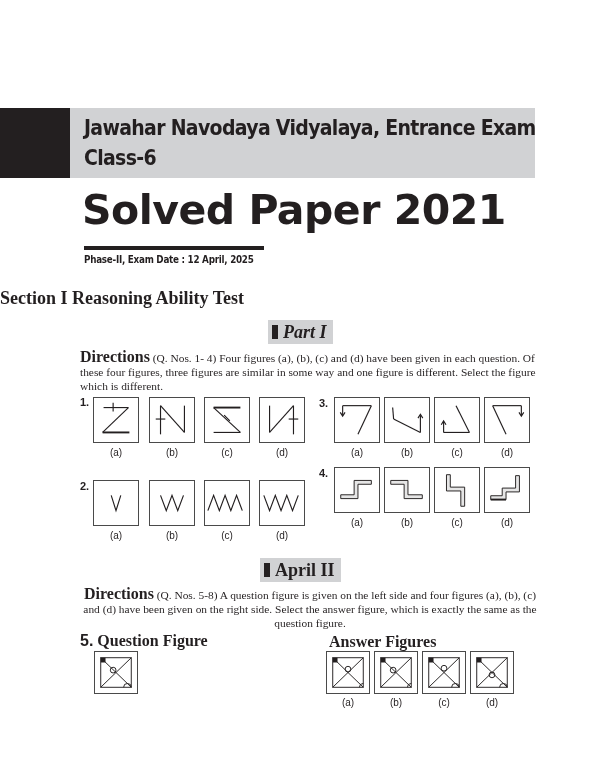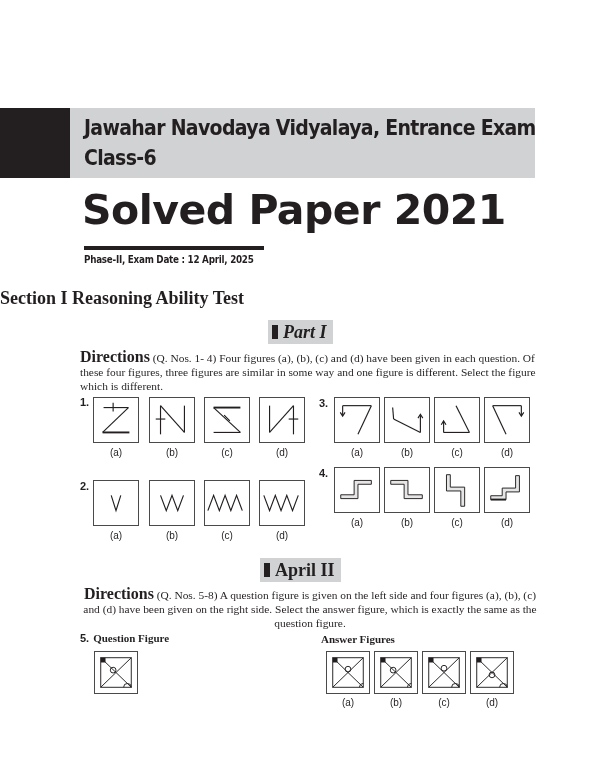--- a/index.html
+++ b/index.html
@@ -21,21 +21,21 @@
   .part-badge .sq { display: inline-block; width: 6px; height: 14px; background: #231f20; margin-right: 5px; }
 
   .directions { position: absolute; left: 80px; width: 460px; font-size: 11.4px; line-height: 14px; }
   .directions b { font-weight: bold; font-size: 16px; }
 
   .qnum { position: absolute; font-family: "Liberation Sans", sans-serif; font-weight: bold; font-size: 11px; }
   .fig { position: absolute; width: 46px; height: 46px; border: 1.3px solid #4a4a4a; background: #fff; }
   .fig svg { position: absolute; left: 0; top: 0; width: 100%; height: 100%; }
   .flabel { position: absolute; width: 46px; text-align: center; font-family: "Liberation Sans", sans-serif; font-size: 10px; }
 
-  .q5-label { position: absolute; font-weight: bold; font-size: 11px; }
+  .q5-label { position: absolute; font-weight: bold; font-size: 16px; }
   .q5-label .n { font-family: "Liberation Sans", sans-serif; margin-right: 4px; }
   .ofig { position: absolute; width: 44px; height: 43px; border: 1.2px solid #4a4a4a; background: #fff; }
   .ofig svg { position: absolute; left: 0; top: 0; width: 100%; height: 100%; }
 </style>
 </head>
 <body>
 
 <div class="header-band"></div>
 <div class="header-block"></div>
 <div class="header-line1">Jawahar Navodaya Vidyalaya, Entrance Exam</div>
@@ -206,21 +206,21 @@
   <span>April II</span>
 </div>
 
 <div class="directions" style="top:587px;text-align:center;">
   <b>Directions</b><span> (Q. Nos. 5-8) A question figure is given on the left side and four figures (a), (b), (c) and (d) have been given on the right side. Select the answer figure, which is exactly the same as the question figure.</span>
 </div>
 
 <div class="q5-label" style="left:80px; top:632px;">
   <span class="n">5.</span><span>Question Figure</span>
 </div>
-<div class="q5-label" style="left:321px; top:633px;">Answer Figures</div>
+<div class="q5-label" style="left:329px; top:633px;">Answer Figures</div>
 
 <div class="ofig" style="left:94px; top:651px;">
   <svg viewBox="0 0 44 43">
       <g stroke="#231f20" stroke-width="1" fill="none">
         <rect x="6" y="6" width="32" height="31"></rect>
         <line x1="6" y1="6" x2="38" y2="37"></line>
         <line x1="38" y1="6" x2="6" y2="37"></line>
         <circle cx="19" cy="19" r="3"></circle>
         <path d="M30,37 A4,4 0 0 1 38,37"></path>
       </g>

